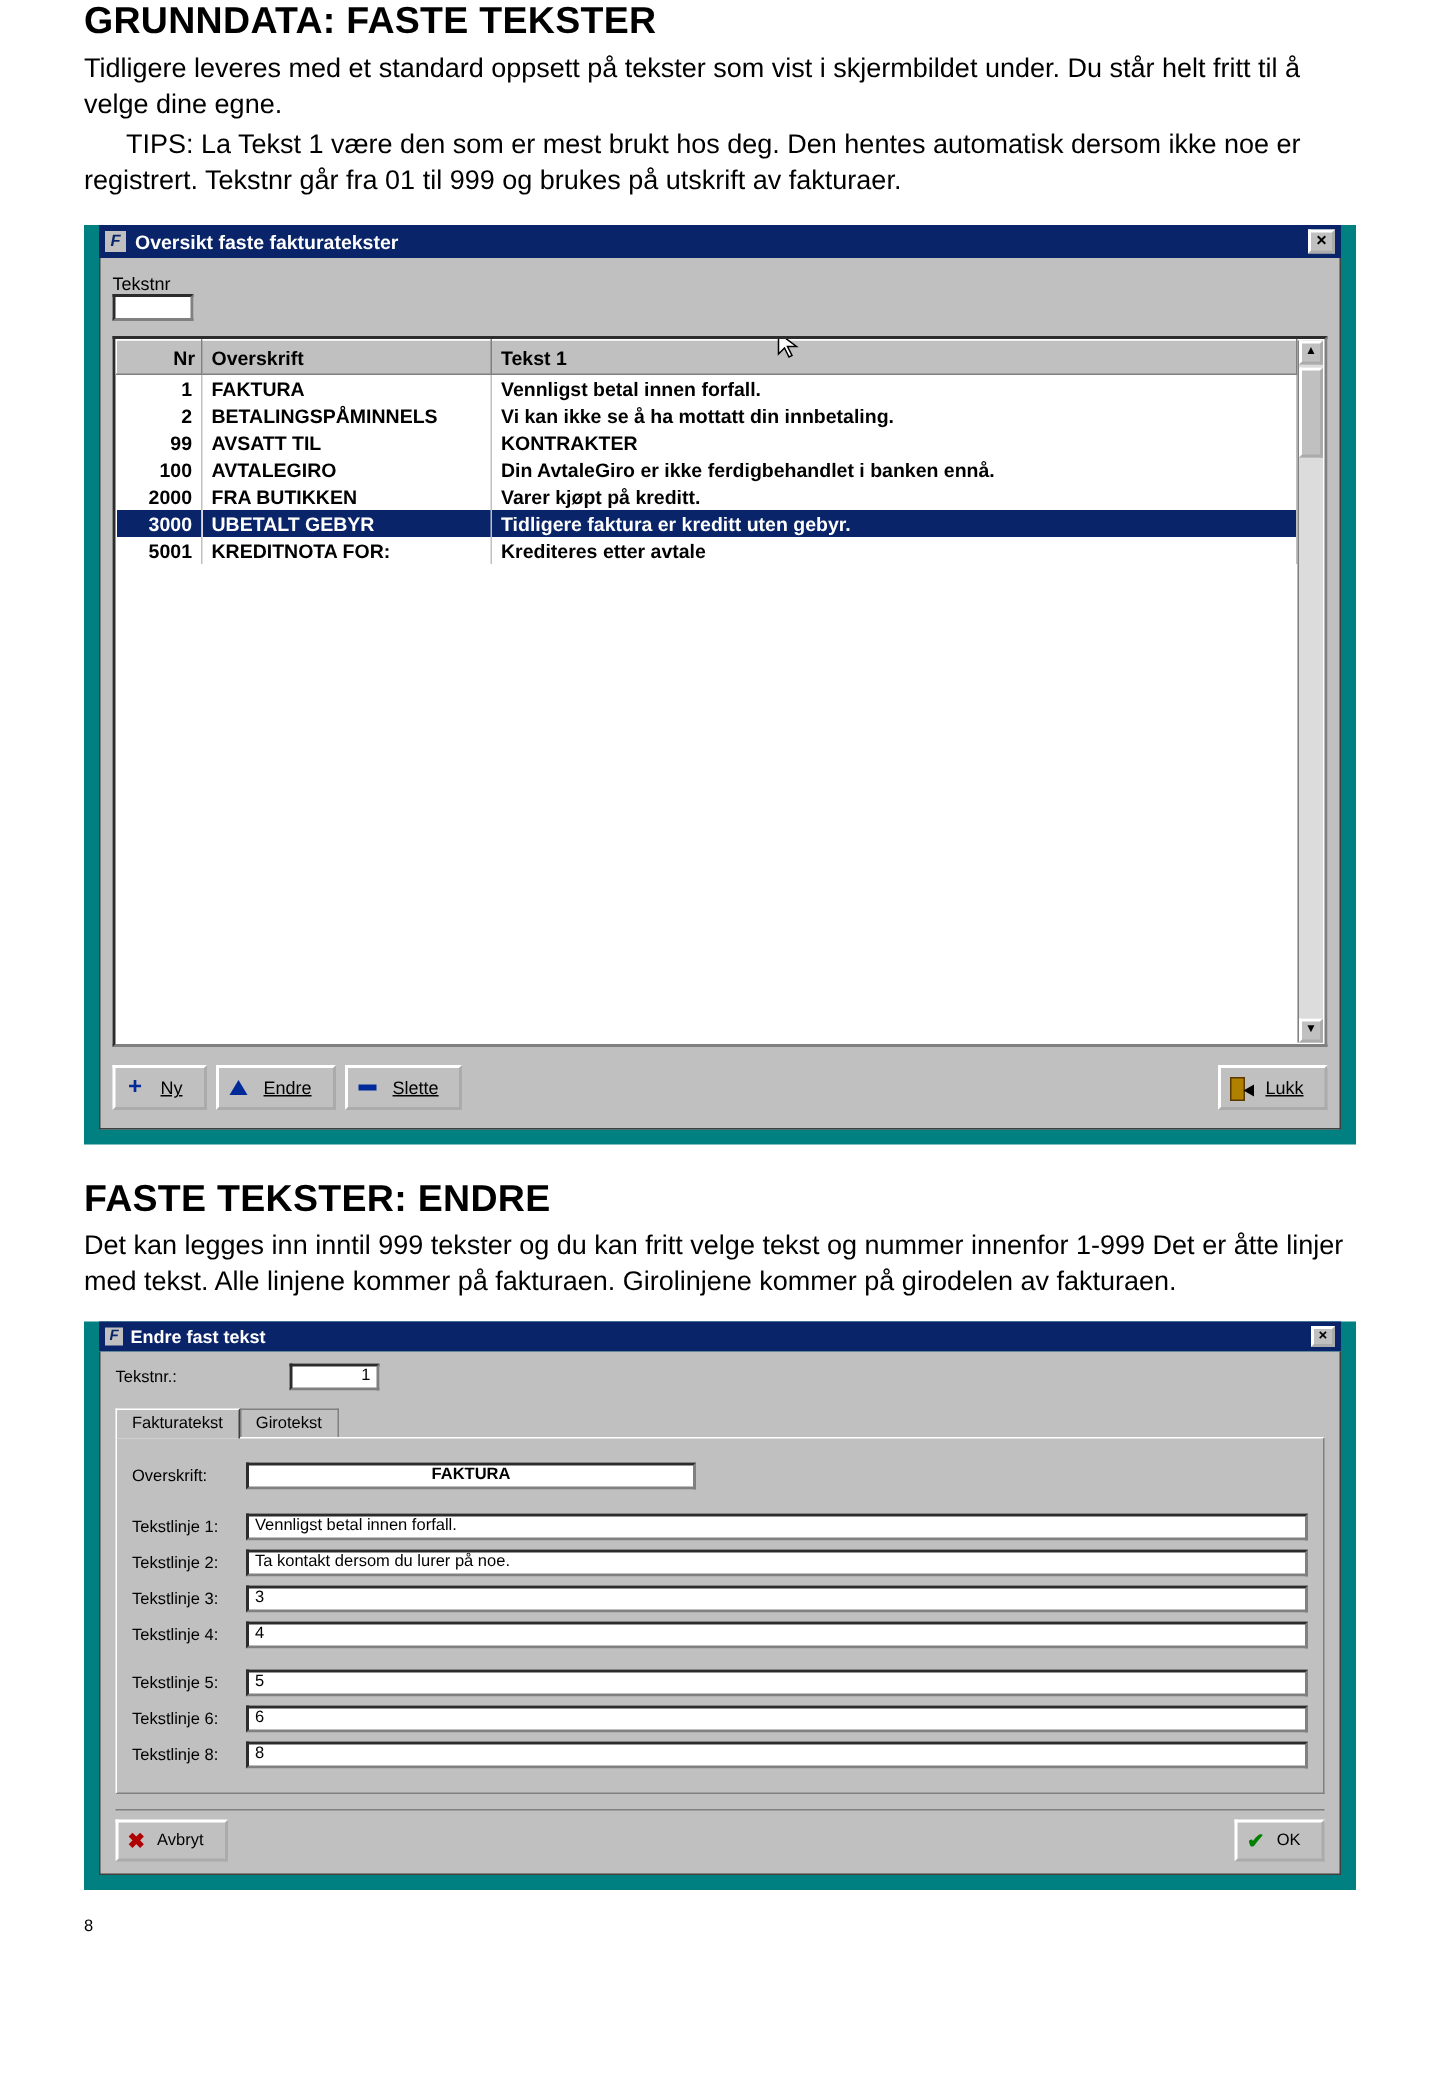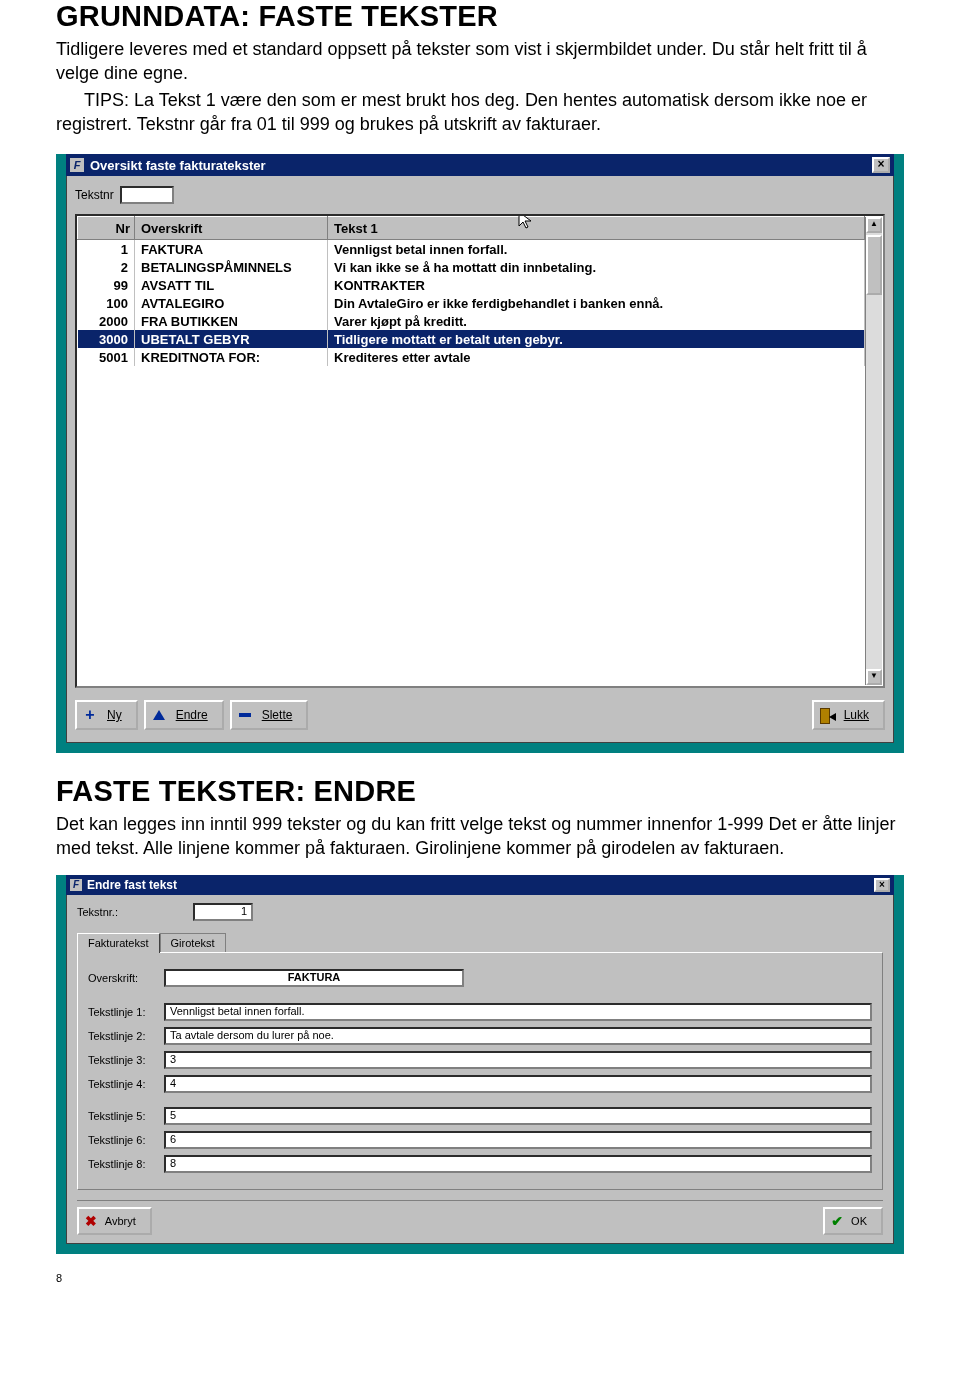--- a/index.html
+++ b/index.html
@@ -7,21 +7,21 @@
     margin: 0;
     padding: 0;
     background: #fff;
     width: 960px;
   }
   .page {
     padding: 0 56px 20px 56px;
     box-sizing: border-box;
   }
   h1.section-title {
-    font-size: 29px;
+    font-size: 25px;
     font-weight: bold;
     margin: 0 0 4px 0;
     letter-spacing: .2px;
   }
   p.body {
     font-size: 18px;
     margin: 0 0 2px 0;
     line-height: 1.35;
   }
   .bold { font-weight: normal; margin-left: 28px; }
@@ -75,22 +75,23 @@
   .win-body {
     background: #c0c0c0;
     border: 1px solid #404040;
     border-top: none;
     padding: 6px 8px 12px 8px;
     font-family: Tahoma, Arial, sans-serif;
     font-size: 12px;
   }
   .field-row {
     display: flex;
-    align-items: center;
+    align-items: flex-start;
     margin: 4px 0 10px 0;
+    flex-direction: column;
   }
   .flabel {
     font-size: 12px;
     margin-right: 6px;
   }
   .mini-input {
     height: 18px;
     width: 54px;
     background: #fff;
     border: 2px inset #808080;
@@ -355,21 +356,21 @@
                   <td>Din AvtaleGiro er ikke ferdigbehandlet i banken ennå.</td>
                 </tr>
                 <tr>
                   <td class="nr">2000</td>
                   <td>FRA BUTIKKEN</td>
                   <td>Varer kjøpt på kreditt.</td>
                 </tr>
                 <tr class="sel">
                   <td class="nr">3000</td>
                   <td>UBETALT GEBYR</td>
-                  <td>Tidligere mottatt er betalt uten gebyr.</td>
+                  <td>Tidligere faktura er kreditt uten gebyr.</td>
                 </tr>
                 <tr>
                   <td class="nr">5001</td>
                   <td>KREDITNOTA FOR:</td>
                   <td>Krediteres etter avtale</td>
                 </tr>
               </tbody>
           </table>
           <div class="vscroll">
             <div class="sbtn">▲</div>
@@ -436,21 +437,21 @@
             <span class="lbl"><span class="ul">O</span>verskrift:</span>
             <div class="inp-over">FAKTURA</div>
           </div>
           <div id="lines-container">
               <div class="frow">
                 <span class="lbl">Tekstlinje <span class="ul">1</span>:</span>
                 <div class="inp-full">Vennligst betal innen forfall.</div>
               </div>
               <div class="frow">
                 <span class="lbl">Tekstlinje <span class="ul">2</span>:</span>
-                <div class="inp-full">Ta avtale dersom du lurer på noe.</div>
+                <div class="inp-full">Ta kontakt dersom du lurer på noe.</div>
               </div>
               <div class="frow">
                 <span class="lbl">Tekstlinje <span class="ul">3</span>:</span>
                 <div class="inp-full">3</div>
               </div>
               <div class="frow">
                 <span class="lbl">Tekstlinje <span class="ul">4</span>:</span>
                 <div class="inp-full">4</div>
               </div>
               <div class="frow" style="margin-top: 14px;">

